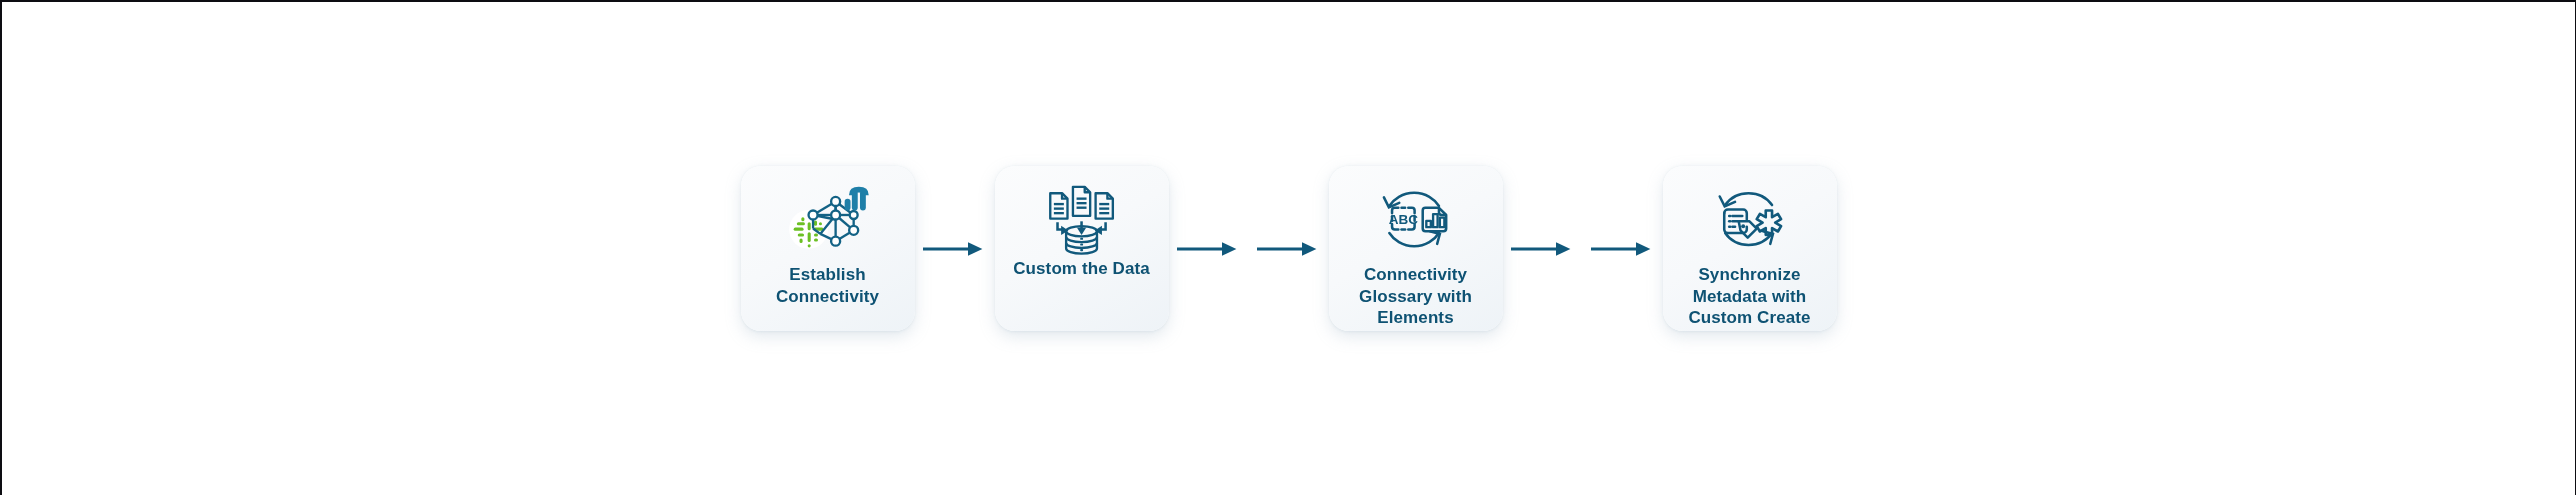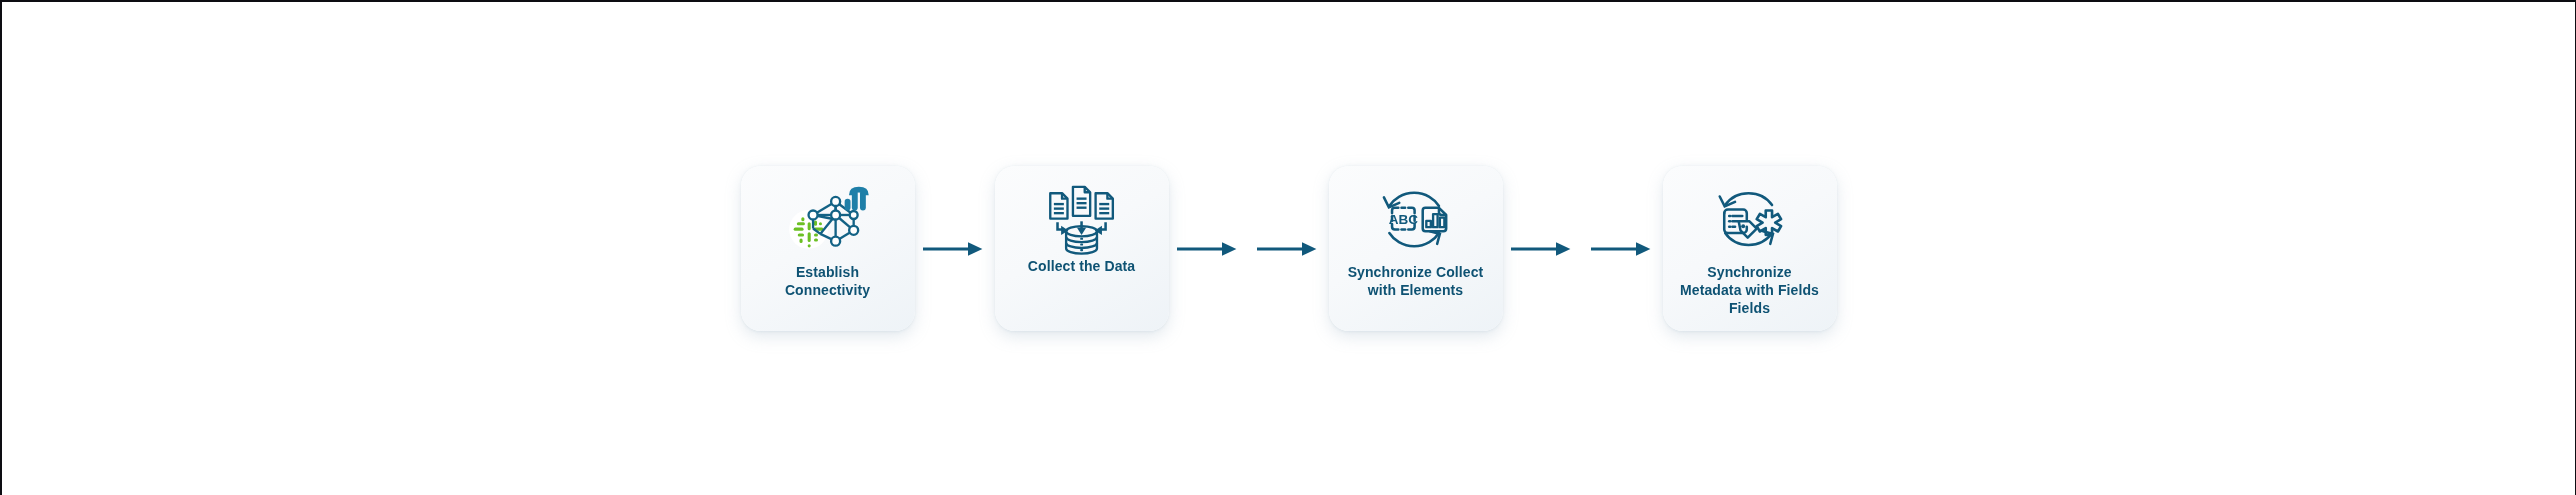--- a/index.html
+++ b/index.html
@@ -57,21 +57,21 @@
     display: flex;
     align-items: center;
     justify-content: center;
     margin-bottom: 5.4px;
   }
   .icon-wrap svg {
     display: block;
     overflow: visible;
   }
   .card-label {
-    font-size: 14px;
+    font-size: 17px;
     font-weight: bold;
     color: #0e5273;
     text-align: center;
     line-height: 1.28;
     letter-spacing: 0.1px;
     width: 145px;
     word-wrap: break-word;
   }
   .card.two-line .card-label { margin-top: 5.4px; }
   .connector {
@@ -192,21 +192,21 @@
             <path d="M25.5 58.4 a17 5.6 0 0 0 34 0"></path>
             <path d="M25.5 64.8 a17 5.6 0 0 0 34 0"></path>
           </g>
           <g fill="#11597c">
             <rect x="41" y="59" width="3.2" height="2.4" rx="1"></rect>
             <rect x="41" y="65.4" width="3.2" height="2.4" rx="1"></rect>
             <rect x="41" y="71.6" width="3.2" height="2.4" rx="1"></rect>
           </g>
         </svg>
       </div>
-      <div class="card-label">Collect the Data</div>
+      <div class="card-label">Custom the Data</div>
     </div>
 
     <div class="connector">
       <svg width="63" height="20" viewBox="0 0 70 22">
         <line x1="0" y1="11" x2="52" y2="11" stroke="#11597c" stroke-width="3.2"></line>
         <path d="M50 3.5 L66 11 L50 18.5 Z" fill="#11597c"></path>
       </svg>
     </div>
 
 
@@ -243,21 +243,21 @@
             <path d="M54 27 a3 3 0 0 1 3 -3 h15 l8 8 v15 a3 3 0 0 1 -3 3 h-20 a3 3 0 0 1 -3 -3 z"></path>
             <path d="M72 24 v5 a3 3 0 0 0 3 3 h5"></path>
           </g>
           <g fill="none" stroke="#11597c" stroke-width="2.6" stroke-linejoin="round">
             <rect x="58" y="38.5" width="5" height="7"></rect>
             <rect x="65.5" y="31" width="5" height="14.5"></rect>
             <rect x="73" y="35" width="5" height="10.5"></rect>
           </g>
         </svg>
       </div>
-      <div class="card-label">Synchronize Collect with Elements</div>
+      <div class="card-label">Connectivity Glossary with Elements</div>
     </div>
 
     <div class="connector">
       <svg width="63" height="20" viewBox="0 0 70 22">
         <line x1="0" y1="11" x2="52" y2="11" stroke="#11597c" stroke-width="3.2"></line>
         <path d="M50 3.5 L66 11 L50 18.5 Z" fill="#11597c"></path>
       </svg>
     </div>
 
 
@@ -289,18 +289,18 @@
             <line x1="23.5" y1="45" x2="24.5" y2="45"></line>
             <line x1="27" y1="45" x2="30" y2="45"></line>
           </g>
           <g stroke="#11597c" stroke-width="2.8" fill="none" stroke-linejoin="round">
             <path d="M34 39 h12 l8 8 l-10 10 l-8 -8 z"></path>
             <circle cx="39" cy="44.5" r="2.2" fill="#11597c" stroke="none"></circle>
           </g>
           <path d="M64 27 h7 v7.5 l6.5 -3.8 l3.5 6 l-6.5 3.8 l6.5 3.8 l-3.5 6 l-6.5 -3.8 v7.5 h-7 v-7.5 l-6.5 3.8 l-3.5 -6 l6.5 -3.8 l-6.5 -3.8 l3.5 -6 l6.5 3.8 z" fill="none" stroke="#11597c" stroke-width="2.9" stroke-linejoin="round"></path>
         </svg>
       </div>
-      <div class="card-label">Synchronize Metadata with Fields Fields</div>
+      <div class="card-label">Synchronize Metadata with Custom Create</div>
     </div>
 
   </div>
 </div>
 
 
 </body></html>

